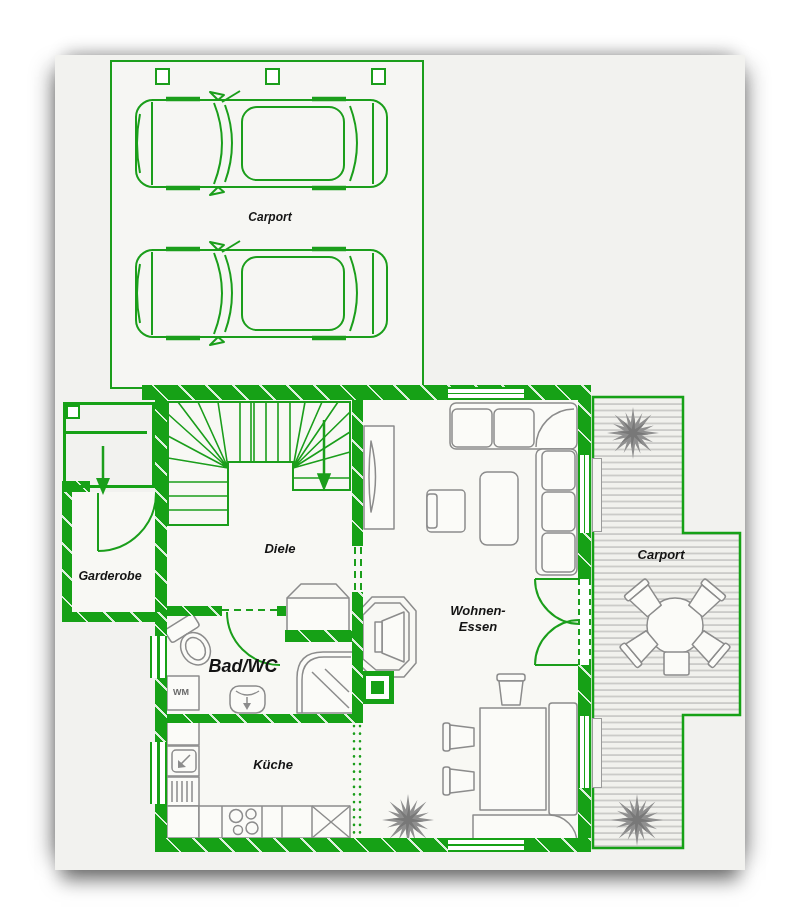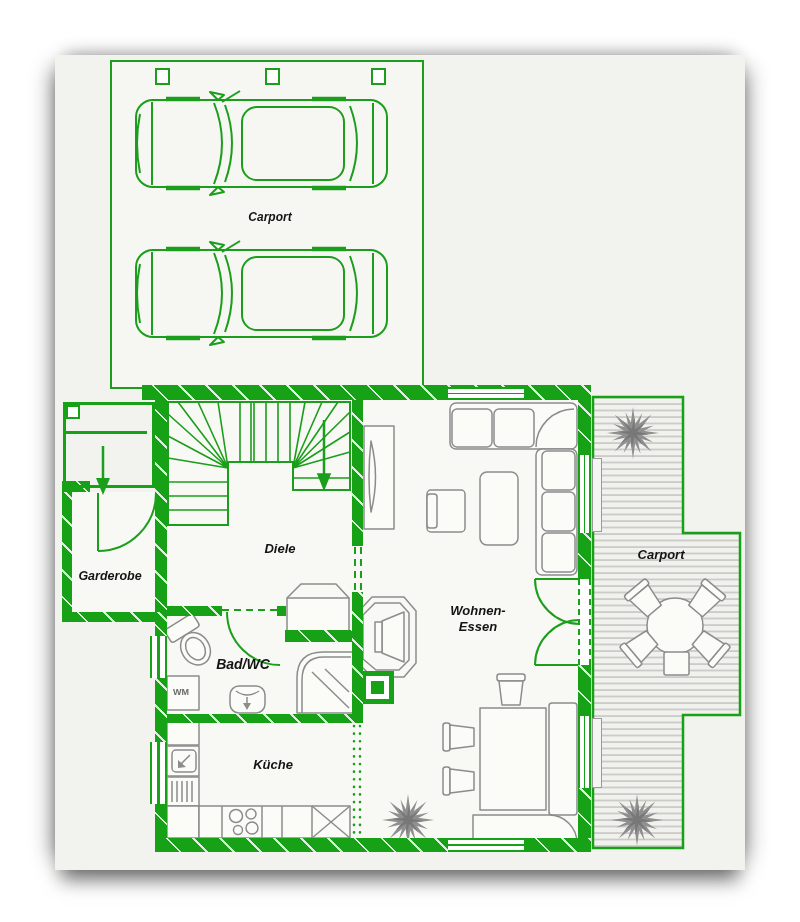--- a/index.html
+++ b/index.html
@@ -267,21 +267,21 @@
   <div class="winV" style="left:150px;top:742px;width:17px;height:62px"></div>
   <div class="winV" style="left:578px;top:455px;width:13px;height:78px"></div>
   <div class="winV" style="left:578px;top:716px;width:13px;height:72px"></div>
   <div class="sill" style="left:592px;top:458px;width:8px;height:72px"></div>
   <div class="sill" style="left:592px;top:718px;width:8px;height:68px"></div>
   <div class="opening" style="left:578px;top:579px;width:9px;height:86px"></div>
 
   <div class="lbl" style="left:215px;top:210px;width:110px;font-size:12px">Carport</div>
   <div class="lbl" style="left:70px;top:569px;width:80px;font-size:12.5px">Garderobe</div>
   <div class="lbl" style="left:250px;top:541px;width:60px">Diele</div>
-  <div class="lbl" style="left:208px;top:656px;width:70px;font-size:14px">Bad/WC</div>
+  <div class="lbl" style="left:208px;top:656px;width:70px;font-size:18px">Bad/WC</div>
   <div class="lbl" style="left:240px;top:757px;width:66px">Küche</div>
   <div class="lbl" style="left:438px;top:603px;width:80px">
     <div>Wohnen-</div>
     <div>Essen</div>
   </div>
   <div class="lbl" style="left:626px;top:547px;width:70px">Carport</div>
   <div class="lbl" style="left:167px;top:687px;width:28px;font-size:9px;font-style:normal;color:#6a6a6a">WM</div>
 </div>
 
 </body></html>

